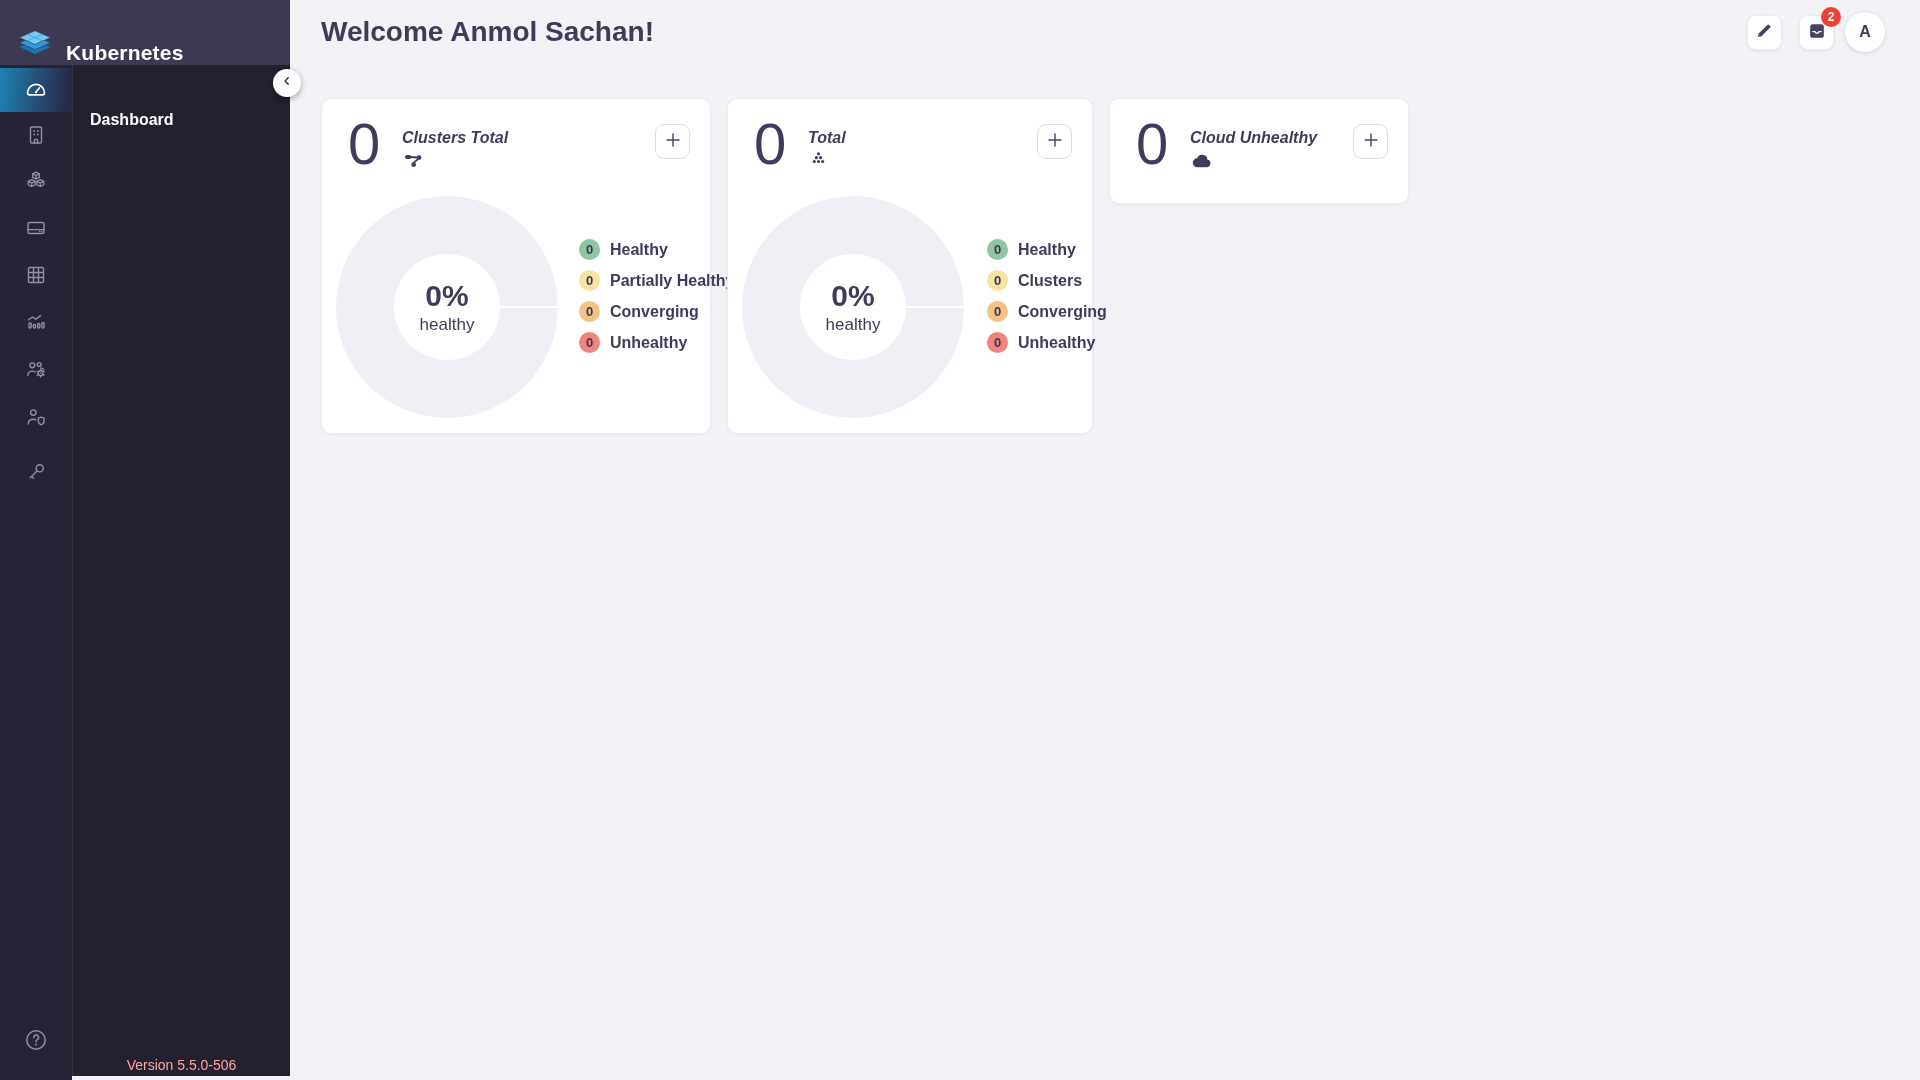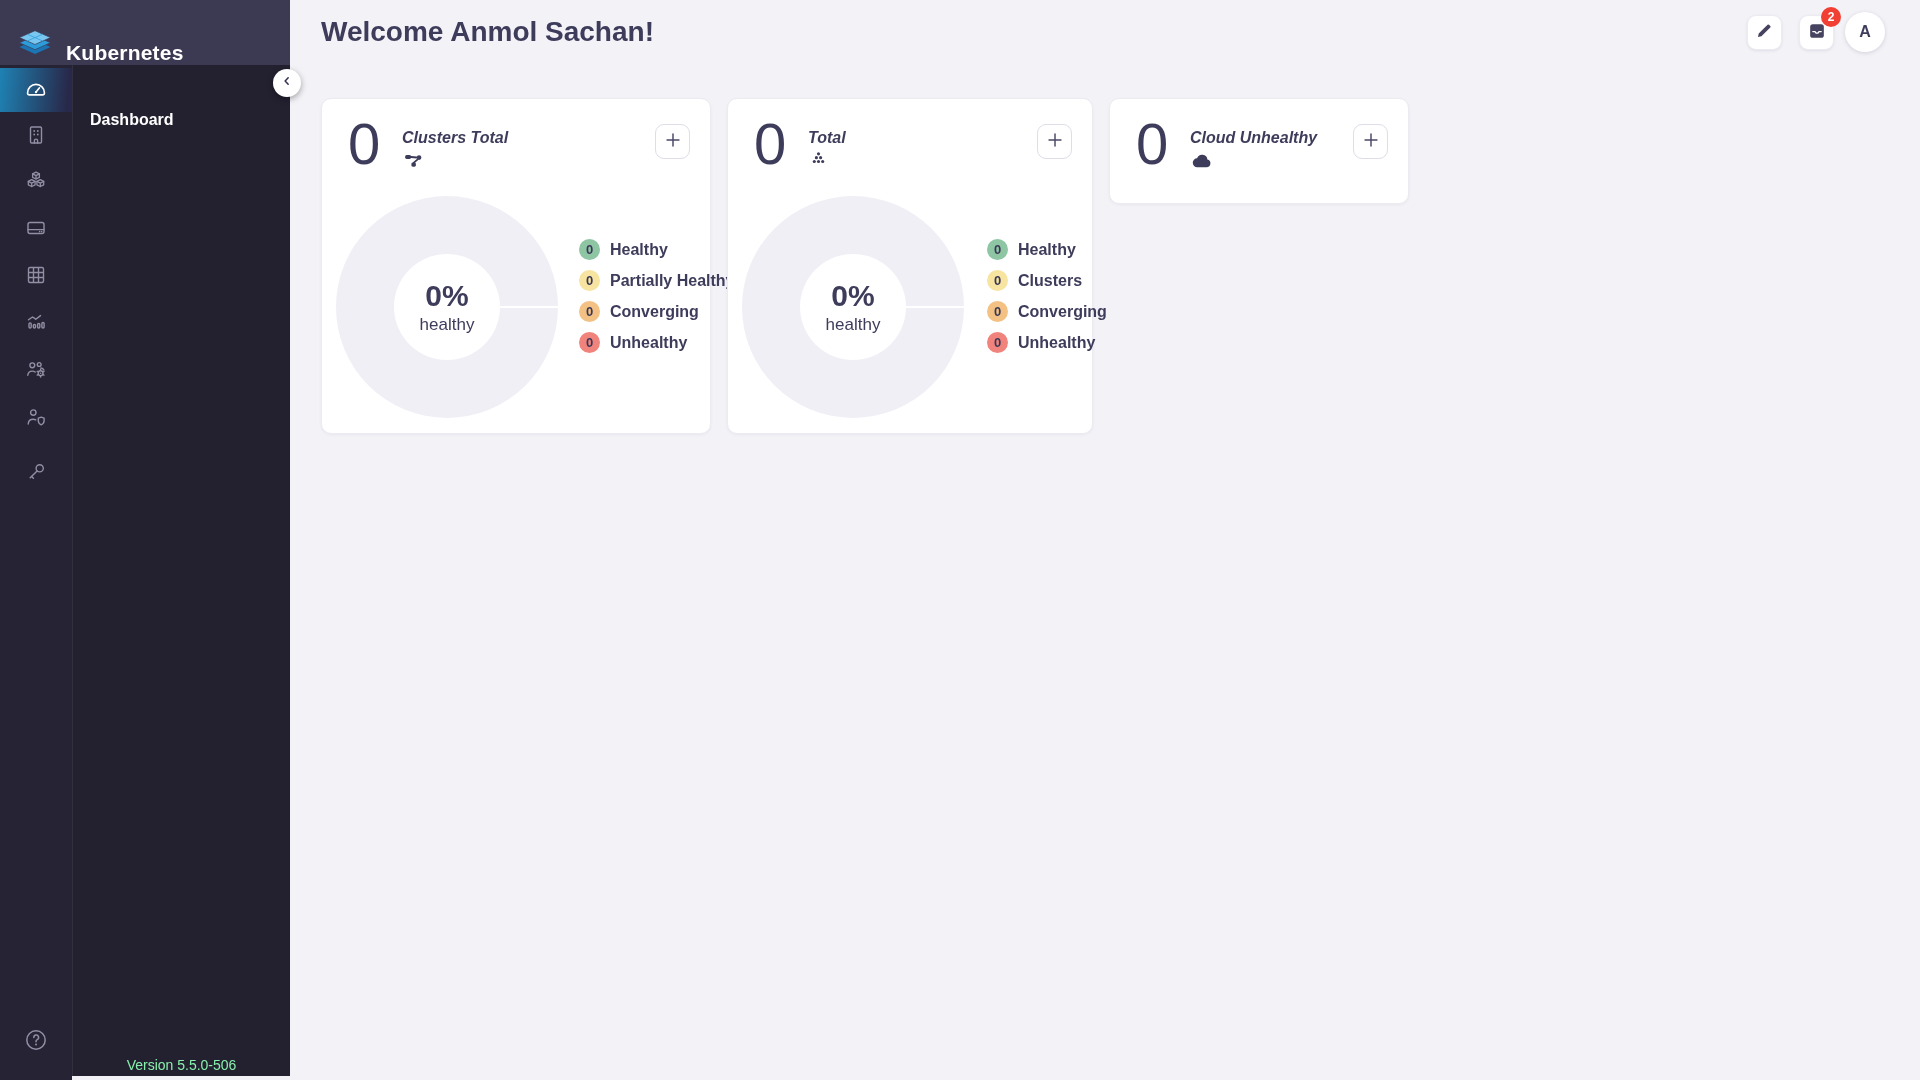--- a/index.html
+++ b/index.html
@@ -20,21 +20,21 @@
   .rail-item { position:absolute; left:0; width:72px; height:24px; display:flex; align-items:center;
                justify-content:center; color:#918FA4; cursor:pointer; }
   .rail-item svg { display:block; }
 
   #collapse-btn { position:absolute; left:273px; top:69px; width:28px; height:28px; border-radius:50%;
                   background:#fff; box-shadow:0 2px 6px rgba(0,0,0,.35); display:flex; align-items:center;
                   justify-content:center; z-index:6; cursor:pointer; }
 
   .flyout-label { position:absolute; left:17px; top:85px; color:#fff; font-size:16px; font-weight:600; cursor:pointer; }
   .version-text { position:absolute; left:0; top:1031px; width:100%; text-align:center;
-                  color:#86efac; font-size:14px; }
+                  color:#fca5a5; font-size:14px; }
 
   
   .welcome { position:absolute; left:321px; top:16px; font-size:28px; font-weight:700; color:#3E3C5B; }
   .action-btn { position:absolute; top:15px; width:35px; height:35px; background:#fff; border:1px solid #ECEBF1;
                 border-radius:9px; display:flex; align-items:center; justify-content:center;
                 box-shadow:0 1px 3px rgba(60,60,90,.10); cursor:pointer; }
   #btn-pencil { left:1747px; }
   #btn-inbox  { left:1799px; }
   .notif-badge { position:absolute; right:-8px; top:-9px; min-width:20px; height:20px; border-radius:50%;
                  background:#F23F33; color:#fff; font-size:12px; font-weight:700; display:flex;

